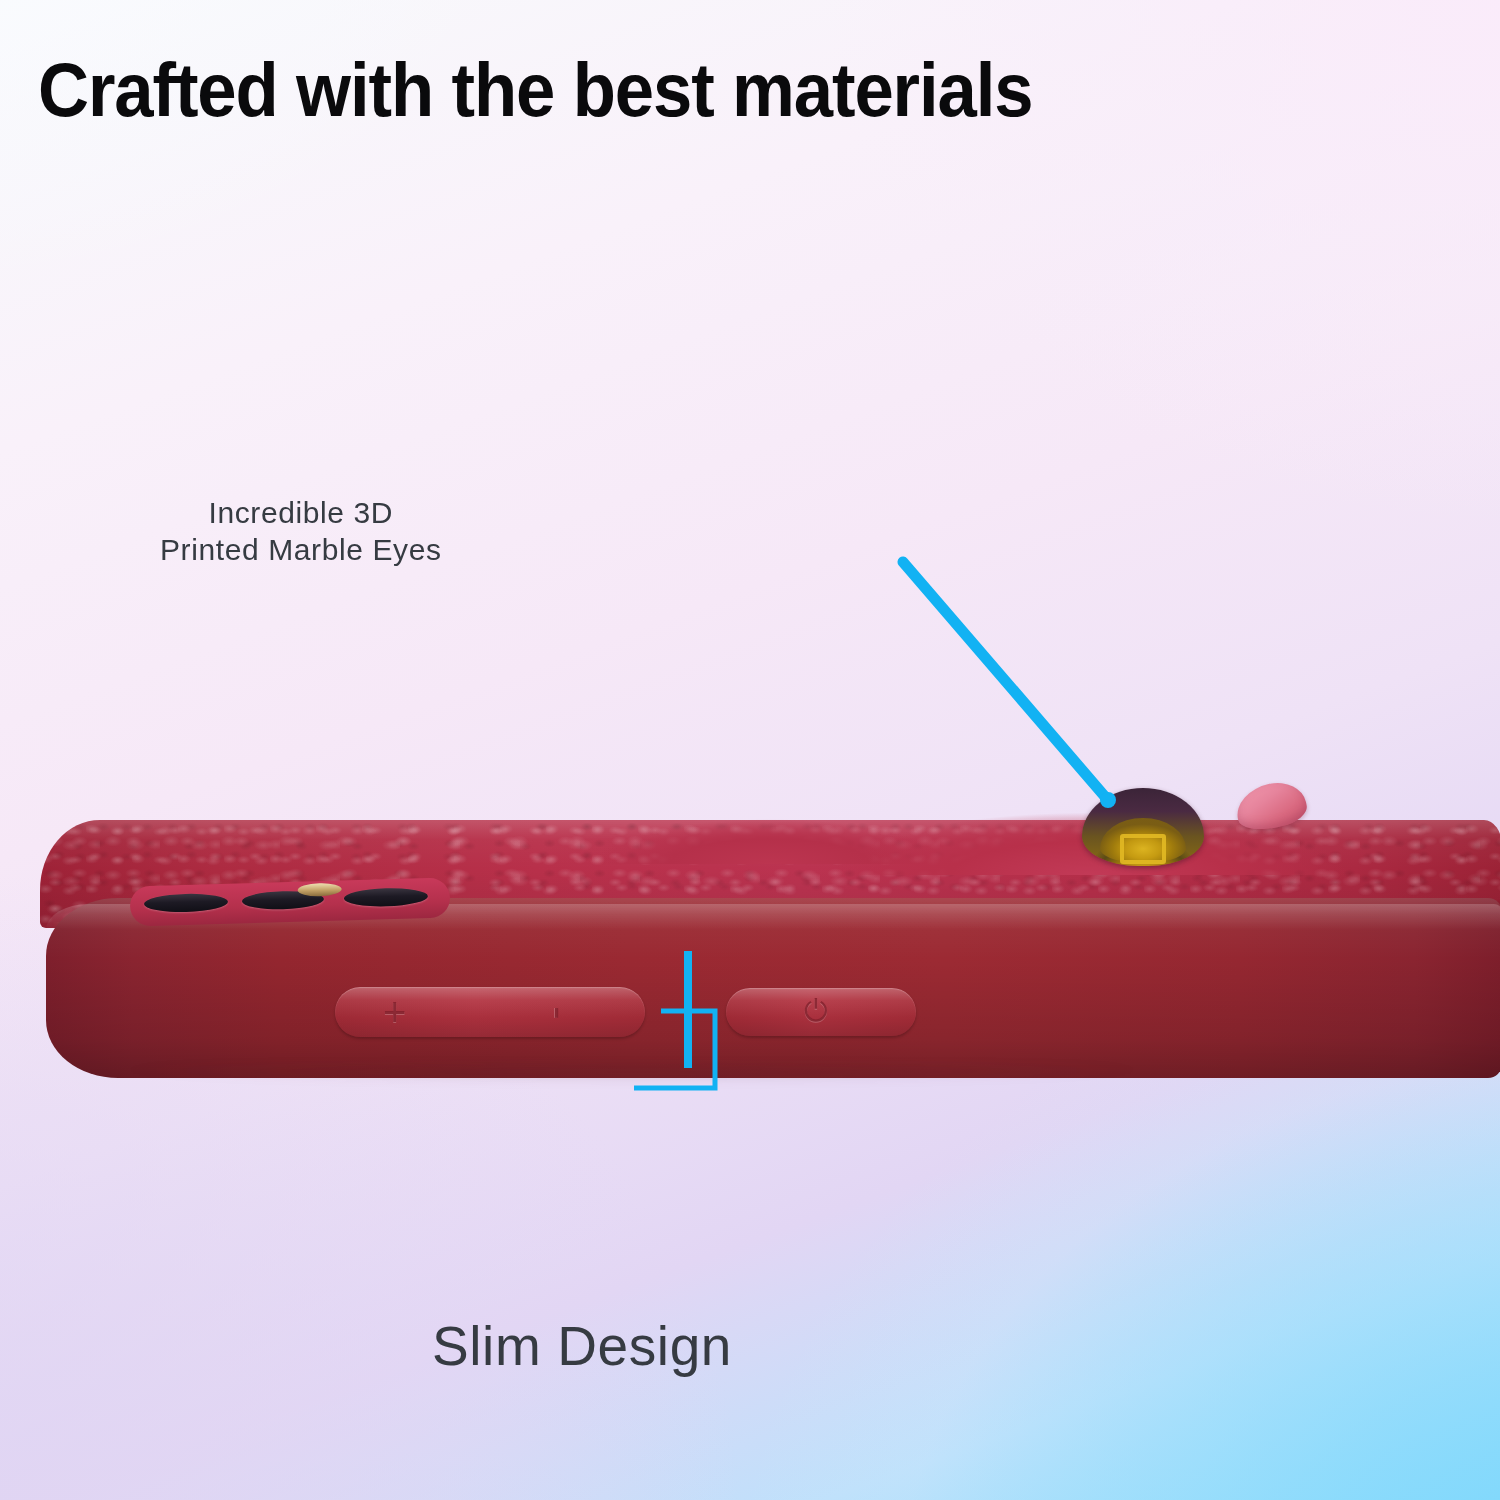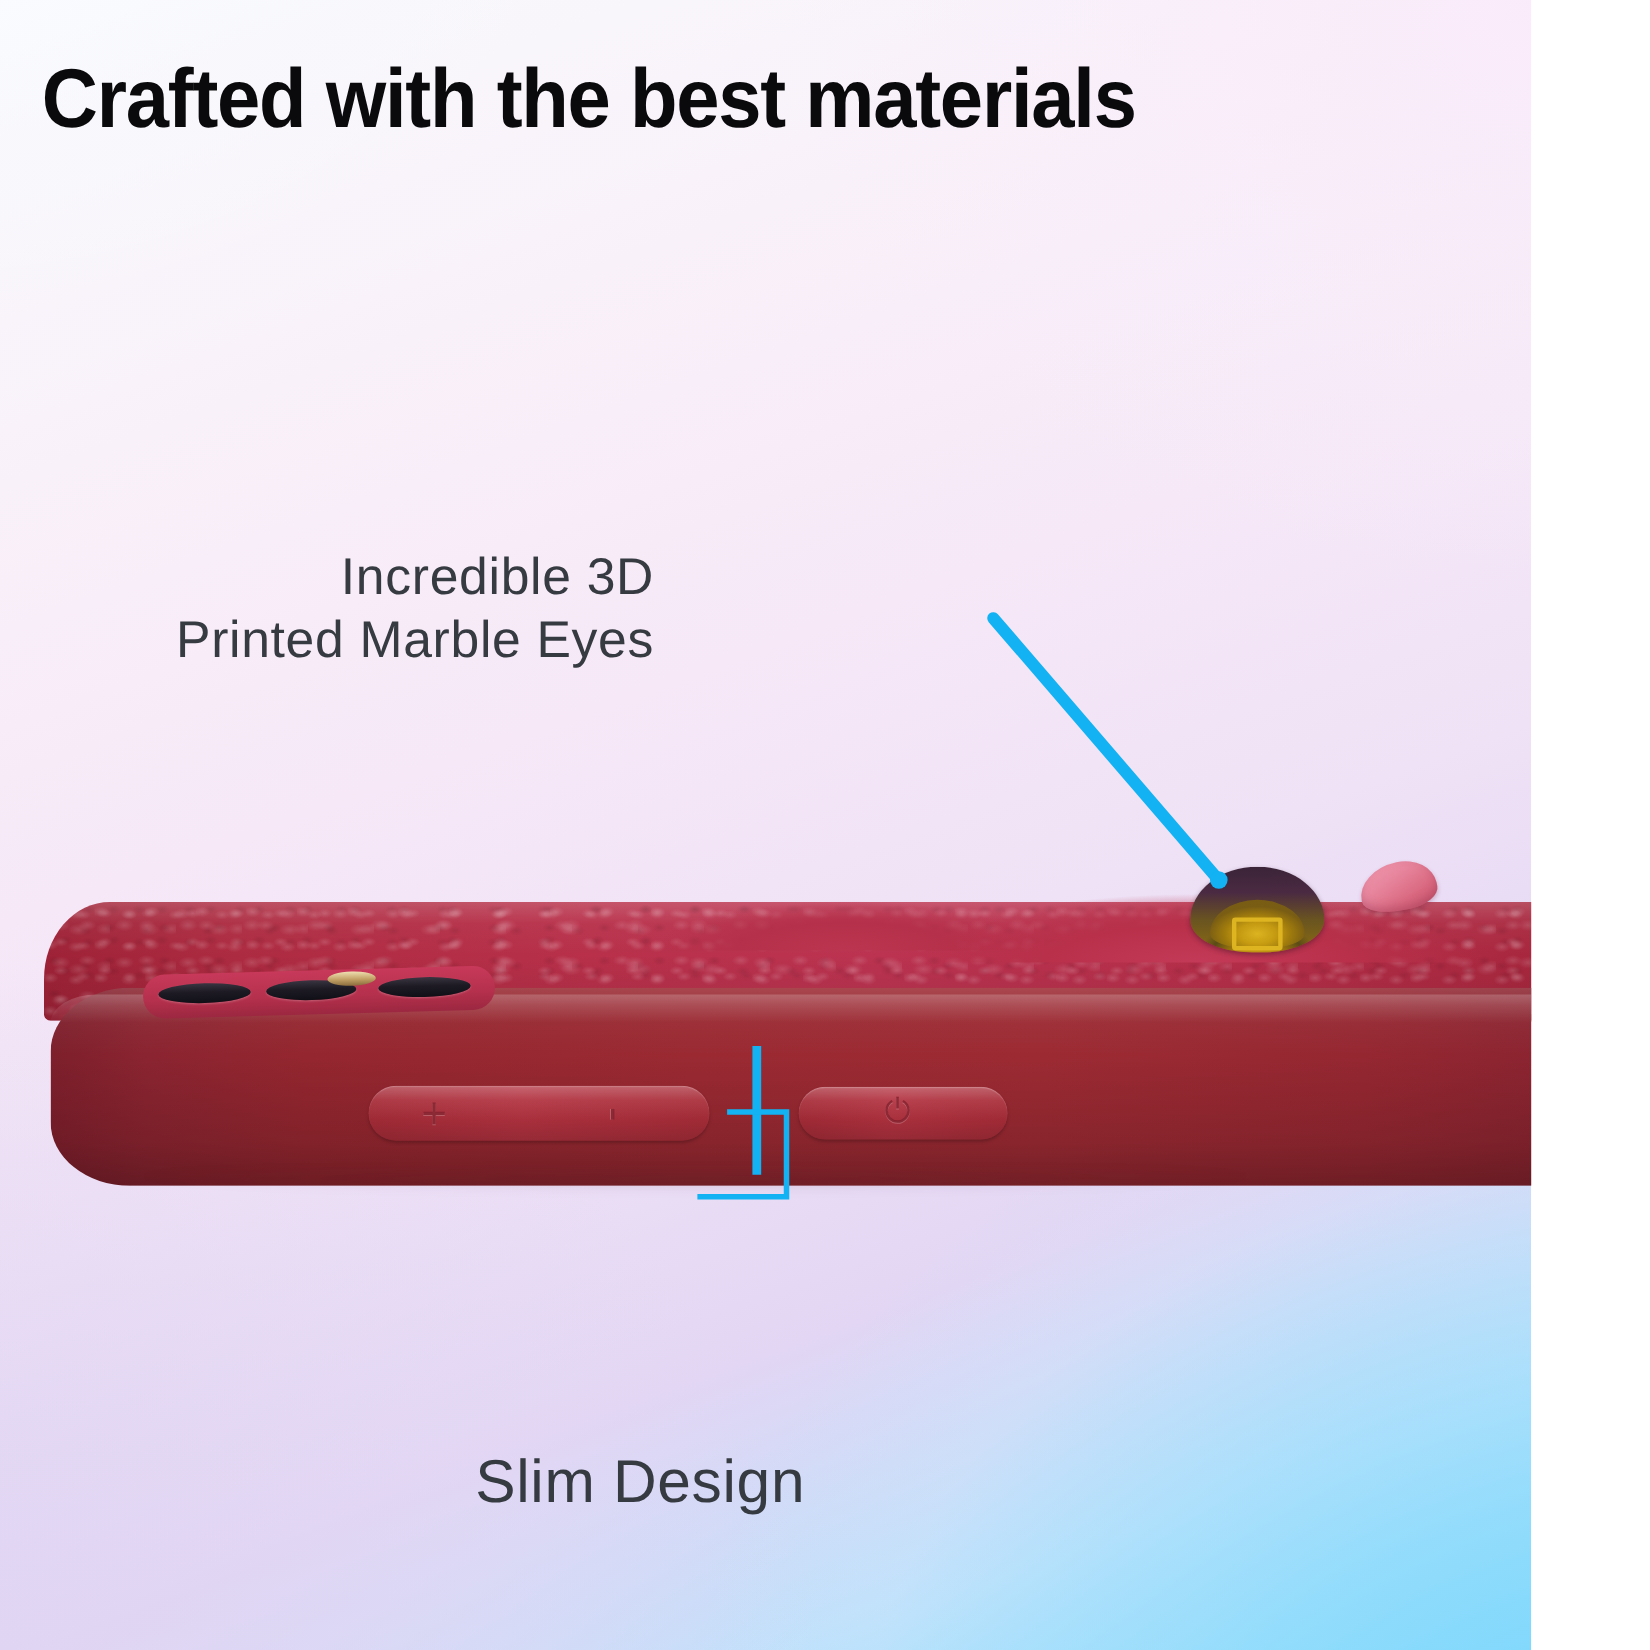--- a/index.html
+++ b/index.html
@@ -2,21 +2,21 @@
 <html><head>
 <meta charset="utf-8">
 <style>
   html, body {
     margin: 0;
     padding: 0;
     background: #ffffff;
   }
   #stage {
     position: relative;
-    width: 1392px;
+    width: 1500px;
     height: 1500px;
     overflow: hidden;
     font-family: "Liberation Sans", sans-serif;
   }
 
   
   .bg-base {
     position: absolute;
     inset: 0;
     background: linear-gradient(160deg,
@@ -81,22 +81,22 @@
     position: absolute;
     color: #363b42;
     font-weight: 300;
     letter-spacing: 0.6px;
     line-height: 1.22;
     white-space: pre;
   }
   #label-eyes {
     left: 160px;
     top: 495px;
-    font-size: 47px;
-    text-align: right;
+    font-size: 30px;
+    text-align: center;
   }
   #label-slim {
     left: 432px;
     top: 1313px;
     font-size: 55px;
   }
 
   
   #product {
     position: absolute;

